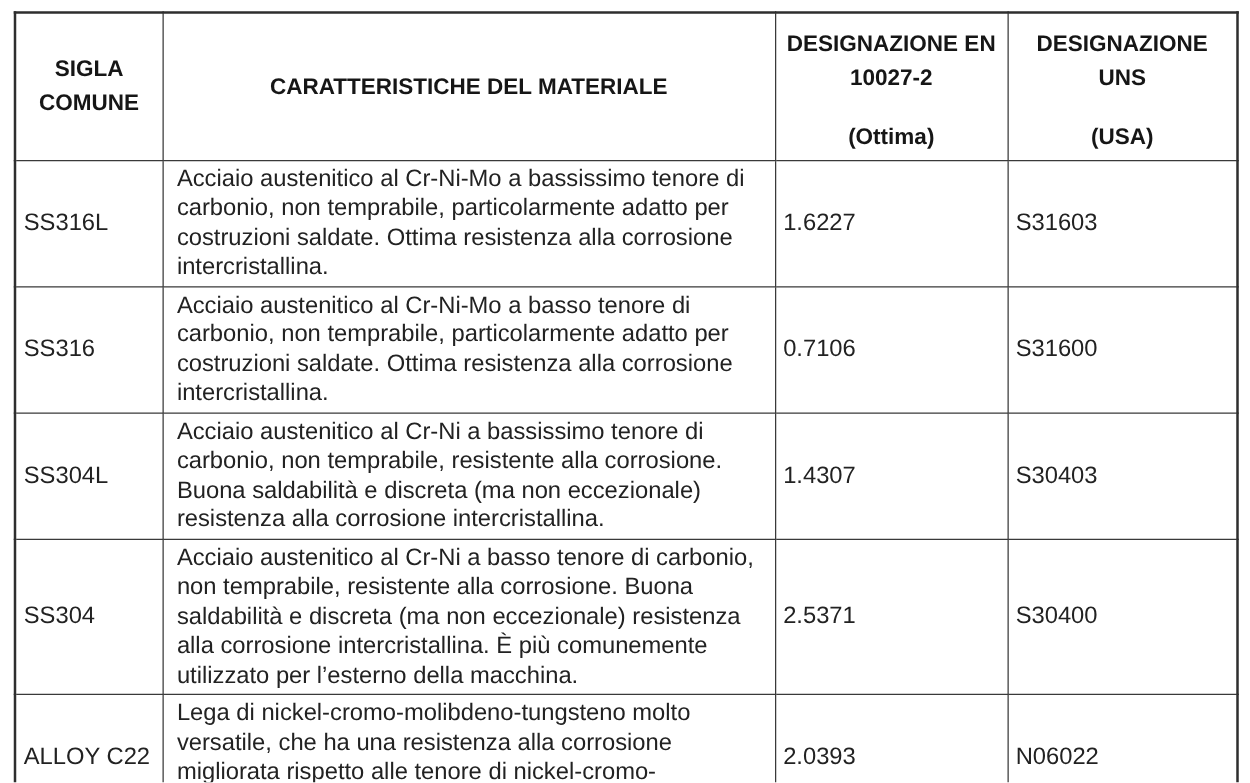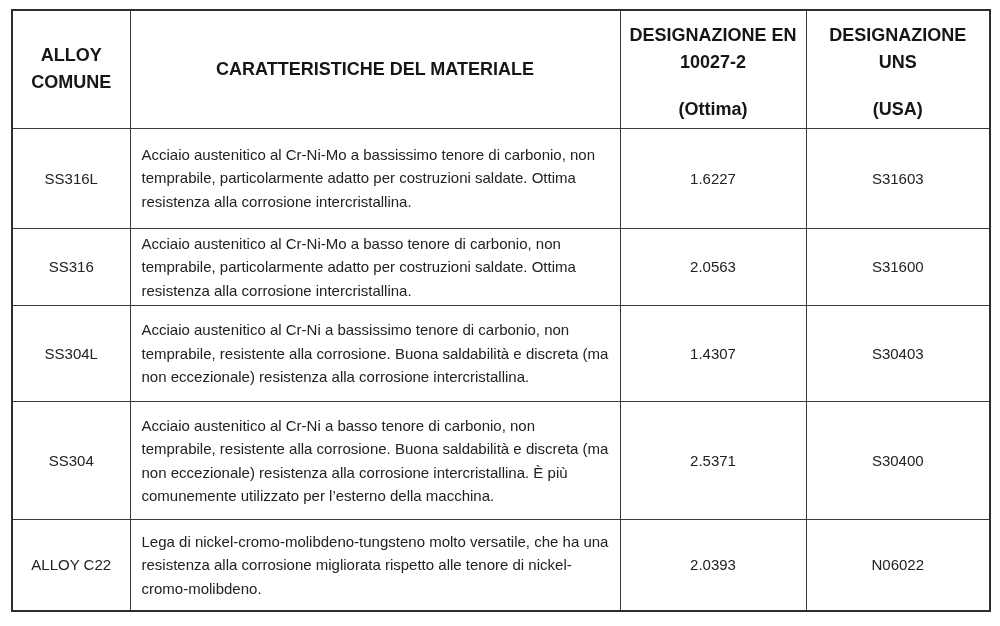--- a/index.html
+++ b/index.html
@@ -36,25 +36,24 @@
     margin-left: 16px;
   }
   th.top-align {
     vertical-align: top;
     padding-top: 11px;
   }
   .h-sublabel {
     margin-top: 20px;
   }
   td {
-    font-size: 15px;
+    font-size: 19px;
     color: #222222;
   }
   td.center-cell {
-    text-align: center;
     vertical-align: middle;
     padding: 2px 6px;
   }
   td.desc-cell {
     text-align: left;
     vertical-align: middle;
     padding: 3px 11px;
     line-height: 23.5px;
   }
   tr.header-row   { height: 118px; }
@@ -71,21 +70,21 @@
   <table class="materials">
     <colgroup>
       <col style="width:118px">
       <col style="width:490px">
       <col style="width:186px">
       <col style="width:184px">
     </colgroup>
     <thead>
       <tr class="header-row">
         <th>
-          <div class="h-label">ALLOY COMUNE</div>
+          <div class="h-label">SIGLA COMUNE</div>
         </th>
         <th>
           <div class="h-label">CARATTERISTICHE DEL MATERIALE</div>
         </th>
         <th class="top-align">
           <div class="h-label">DESIGNAZIONE EN 10027-2</div>
           <div class="h-sublabel">(Ottima)</div>
         </th>
         <th class="top-align">
           <div class="h-label">DESIGNAZIONE UNS</div>
@@ -96,21 +95,21 @@
     <tbody>
       <tr class="row-0">
         <td class="center-cell">SS316L</td>
         <td class="desc-cell">Acciaio austenitico al Cr-Ni-Mo a bassissimo tenore di carbonio, non temprabile, particolarmente adatto per costruzioni saldate. Ottima resistenza alla corrosione intercristallina.</td>
         <td class="center-cell">1.6227</td>
         <td class="center-cell">S31603</td>
       </tr>
       <tr class="row-1">
         <td class="center-cell">SS316</td>
         <td class="desc-cell">Acciaio austenitico al Cr-Ni-Mo a basso tenore di carbonio, non temprabile, particolarmente adatto per costruzioni saldate. Ottima resistenza alla corrosione intercristallina.</td>
-        <td class="center-cell">2.0563</td>
+        <td class="center-cell">0.7106</td>
         <td class="center-cell">S31600</td>
       </tr>
       <tr class="row-2">
         <td class="center-cell">SS304L</td>
         <td class="desc-cell">Acciaio austenitico al Cr-Ni a bassissimo tenore di carbonio, non temprabile, resistente alla corrosione. Buona saldabilità e discreta (ma non eccezionale) resistenza alla corrosione intercristallina.</td>
         <td class="center-cell">1.4307</td>
         <td class="center-cell">S30403</td>
       </tr>
       <tr class="row-3">
         <td class="center-cell">SS304</td>

